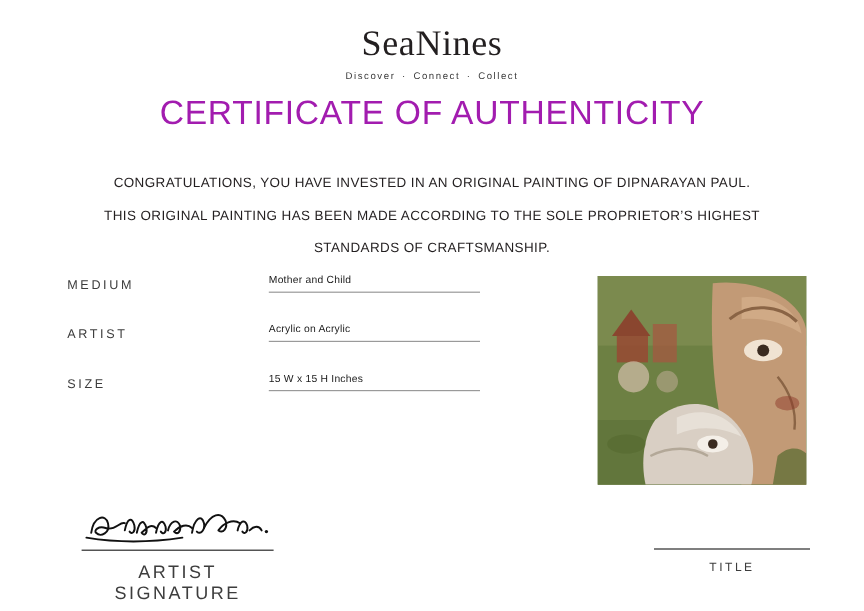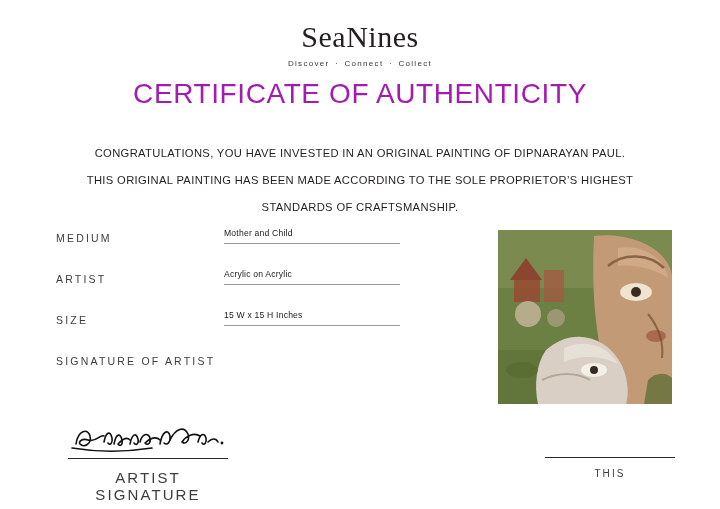--- a/index.html
+++ b/index.html
@@ -226,21 +226,20 @@
 
     <div class="field-row">
       <div class="field-label">SIZE</div>
       <div class="field-value-wrap">
         <div class="field-value">15 W x 15 H  Inches</div>
         <div class="field-rule"></div>
       </div>
     </div>
 
     <div class="field-row">
-      <div class="field-label">SIGNATURE OF ARTIST</div>
     </div>
 
   </div>
 
   <div class="artwork">
     <svg width="174" height="174" viewBox="0 0 174 174" xmlns="http://www.w3.org/2000/svg" aria-hidden="true">
       <rect x="0" y="0" width="174" height="174" fill="#6d8043"></rect>
       <rect x="0" y="0" width="174" height="58" fill="#7b8a4e"></rect>
       <rect x="0" y="120" width="174" height="54" fill="#62763c"></rect>
 
@@ -286,16 +285,16 @@
           <path d="M6 30 C30 34 60 34 86 30"></path>
         </g>
       </svg>
     </div>
     <div class="sig-rule"></div>
     <div class="sig-caption">ARTIST SIGNATURE</div>
   </div>
 
   <div class="date-block">
     <div class="date-rule"></div>
-    <div class="date-caption">THIS</div>
+    <div class="date-caption">TITLE</div>
   </div>
 
 </div>
 
 </body></html>

